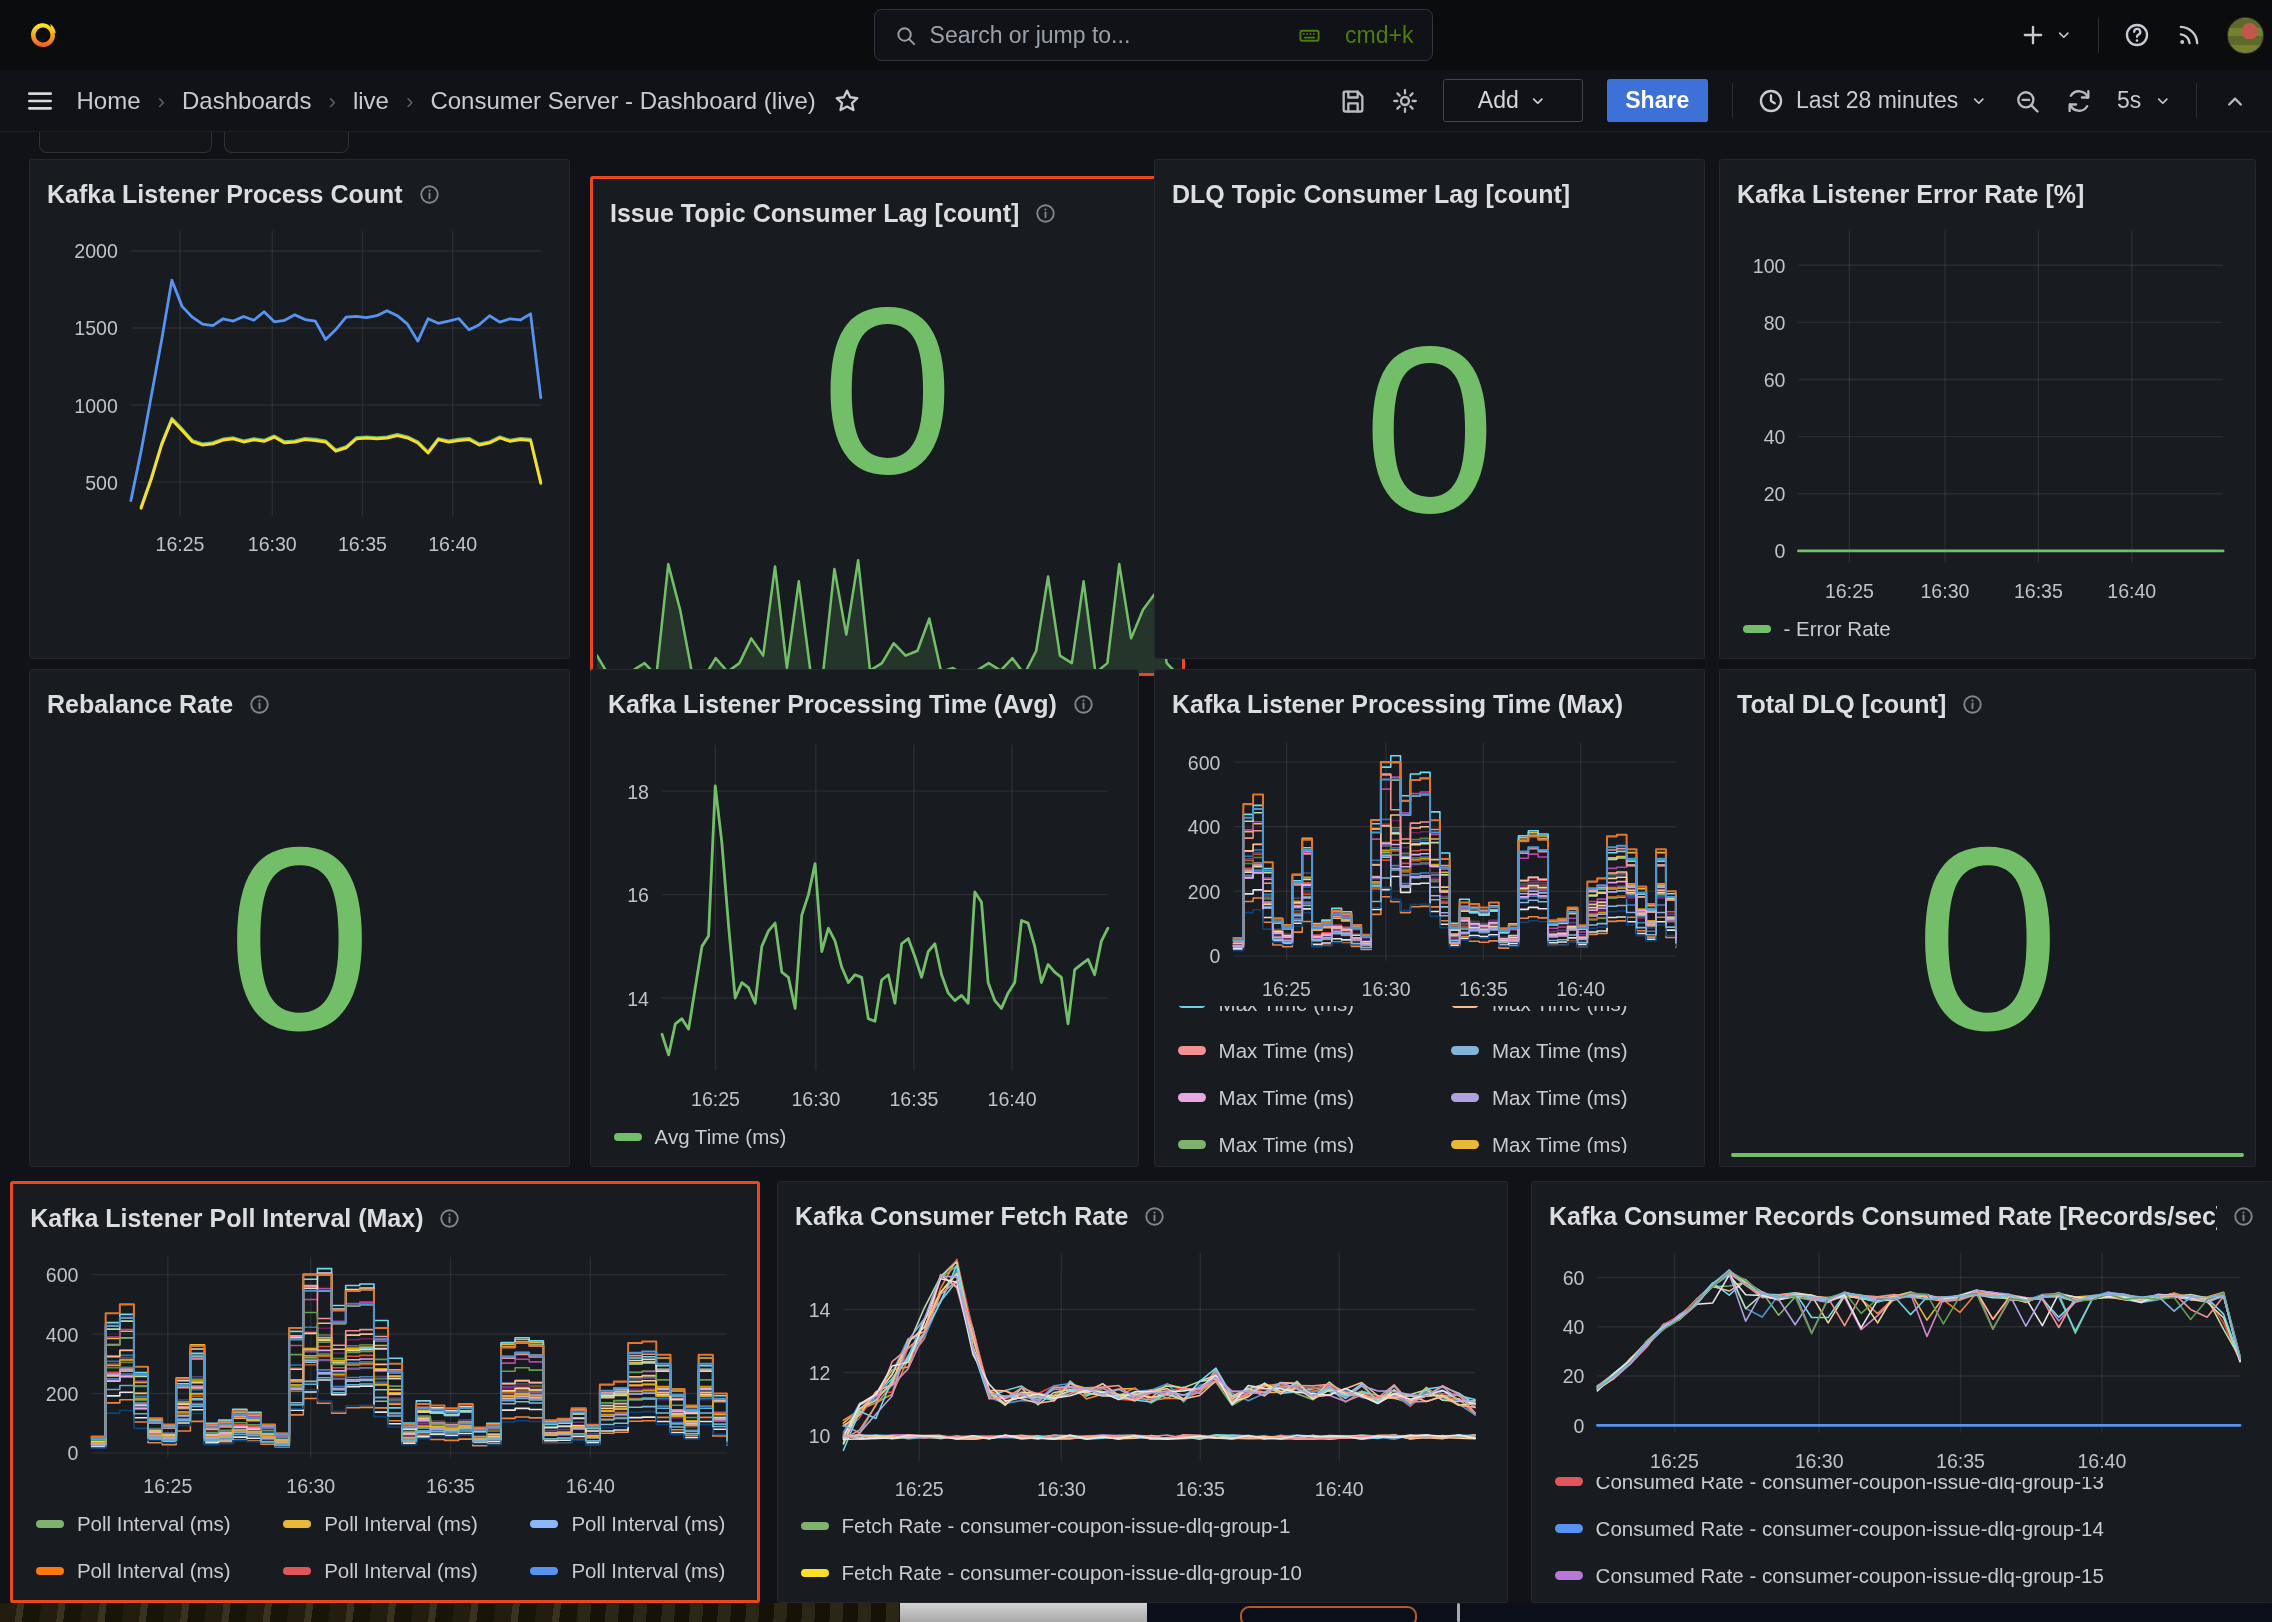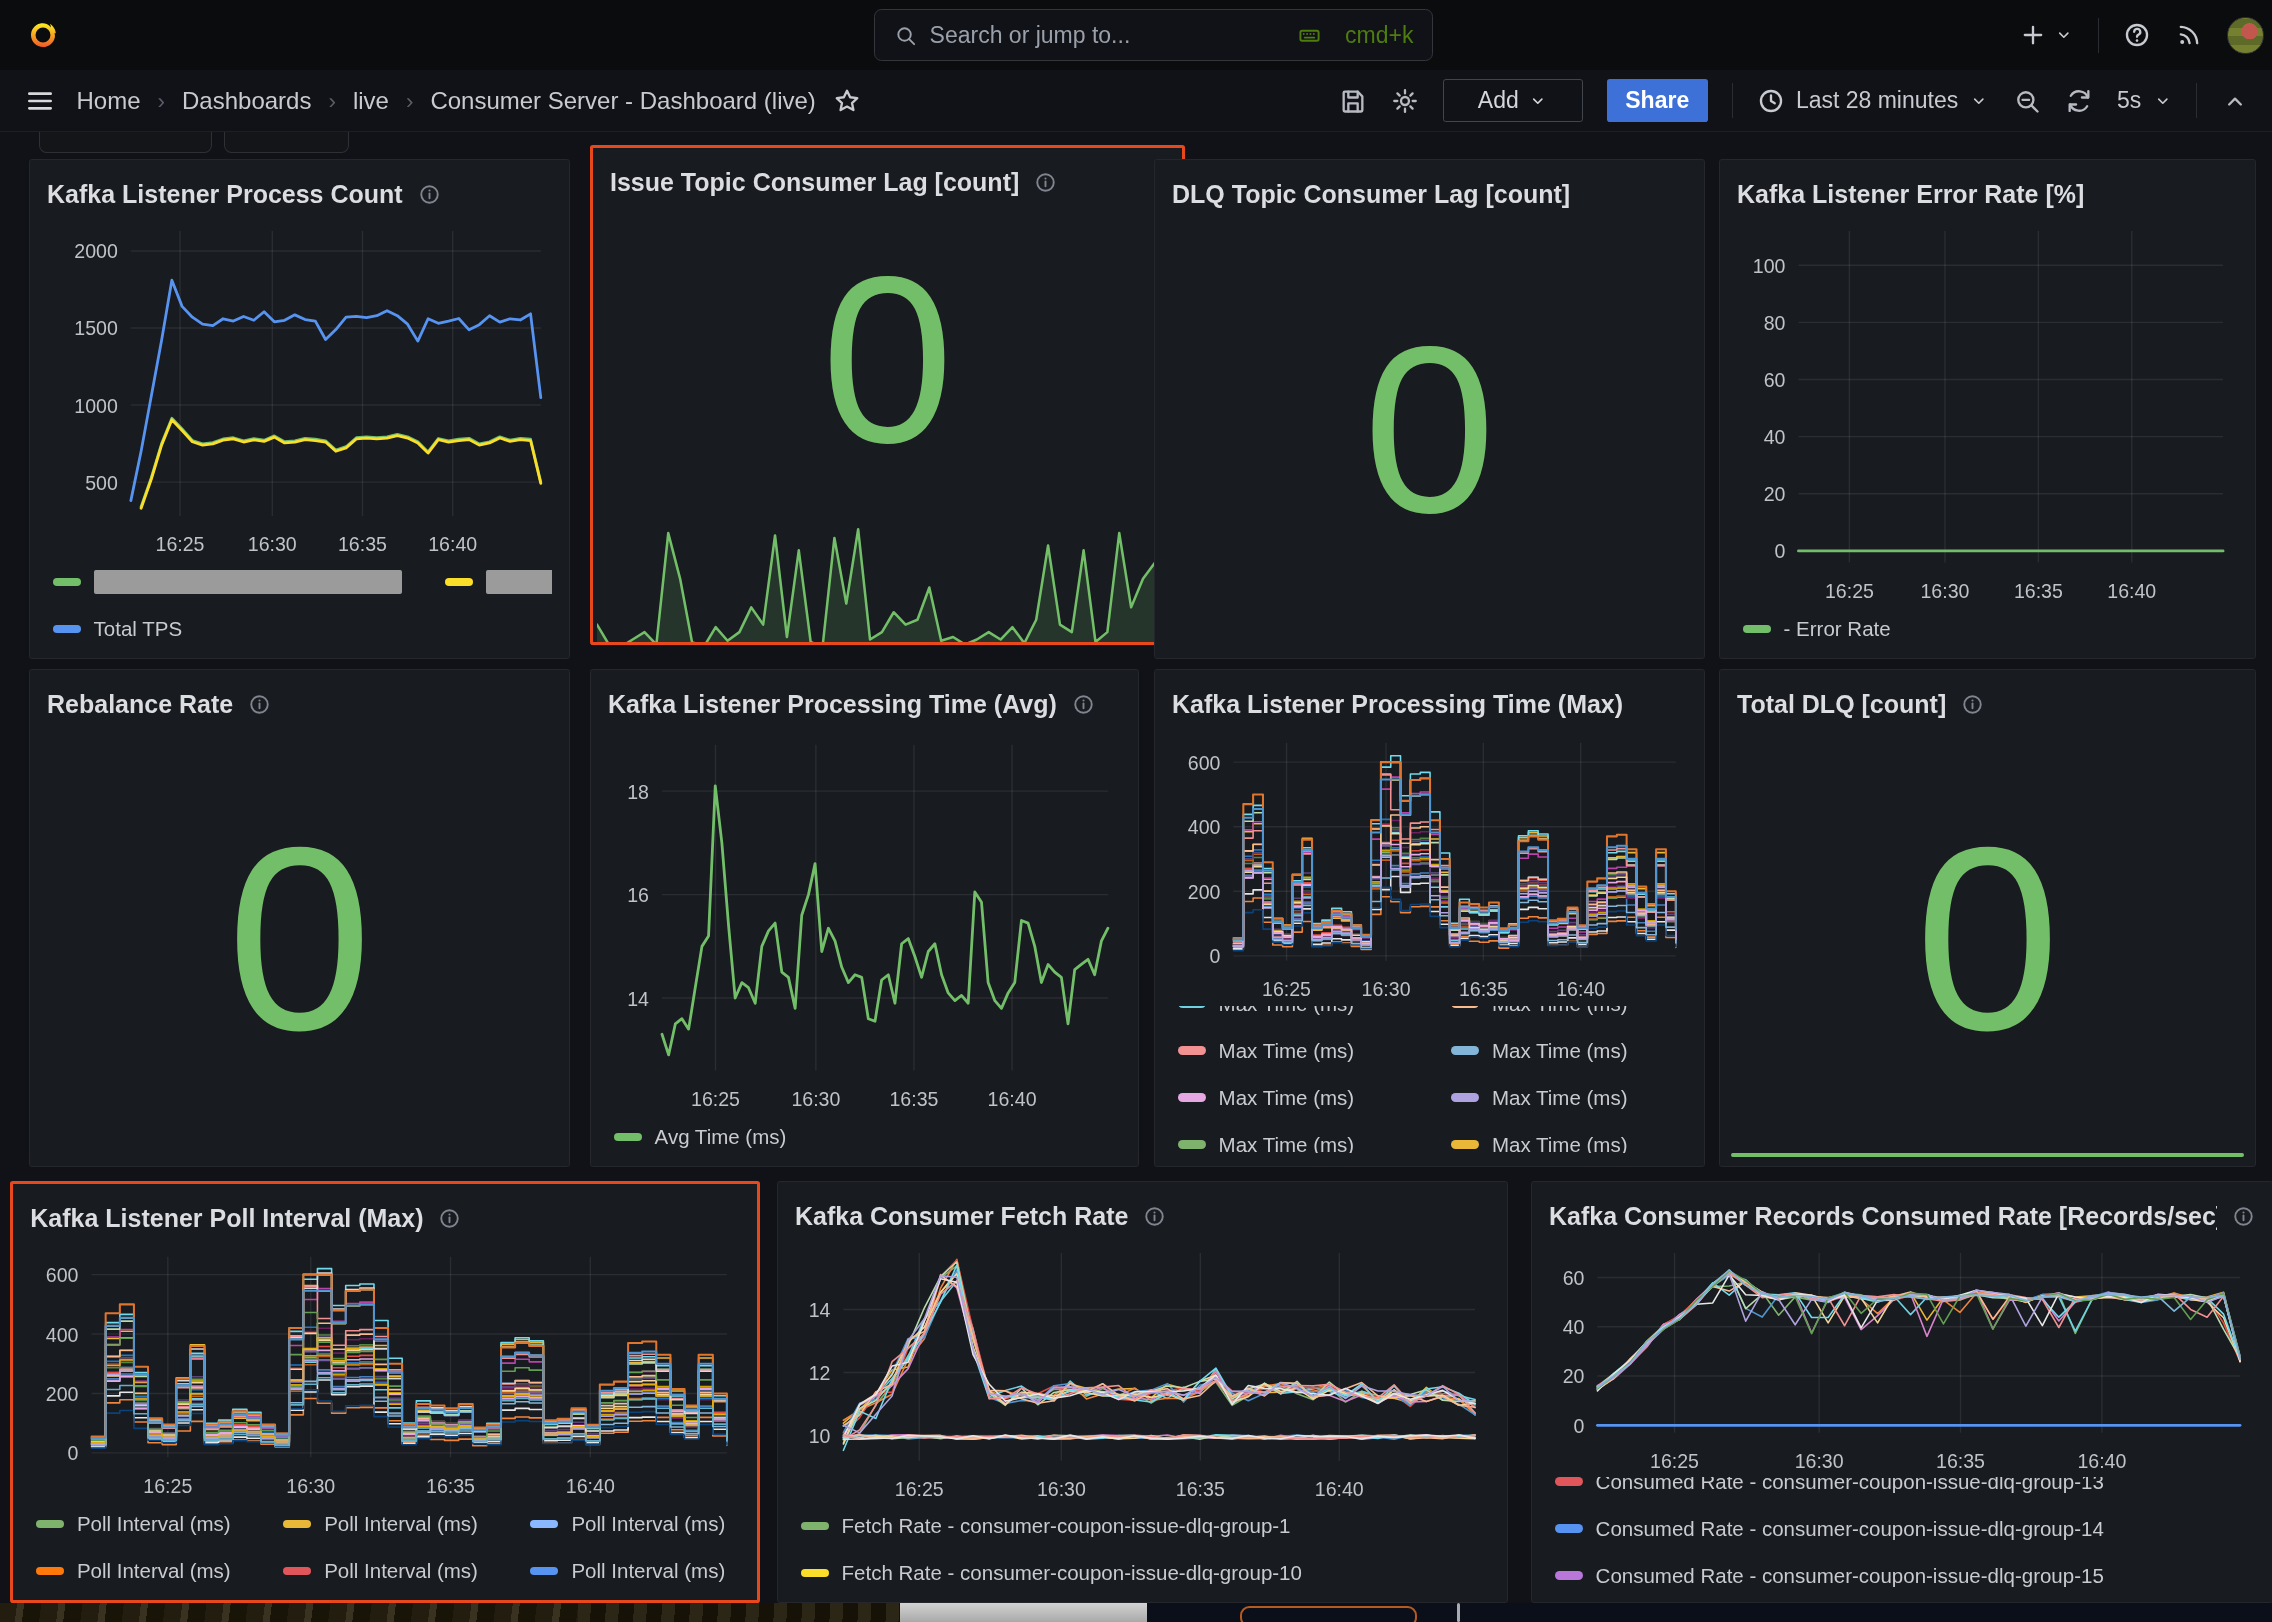--- a/index.html
+++ b/index.html
@@ -261,39 +261,23 @@
             <text x="241.79999999999998" y="360" text-anchor="middle" fill="#c0c3c9" font-size="21" font-family="Liberation Sans, sans-serif">16:30</text>
             <line x1="338.59999999999997" y1="16" x2="338.59999999999997" y2="322" stroke="rgba(204,204,220,0.10)" stroke-width="1.5"></line>
             <text x="338.59999999999997" y="360" text-anchor="middle" fill="#c0c3c9" font-size="21" font-family="Liberation Sans, sans-serif">16:35</text>
             <line x1="435.40000000000003" y1="16" x2="435.40000000000003" y2="322" stroke="rgba(204,204,220,0.10)" stroke-width="1.5"></line>
             <text x="435.40000000000003" y="360" text-anchor="middle" fill="#c0c3c9" font-size="21" font-family="Liberation Sans, sans-serif">16:40</text>
             <path d="M101.0 312.1L112.0 280.6L123.0 244.3L134.0 217.0L145.0 228.5L156.0 241.0L167.0 244.6L178.0 243.3L189.0 239.3L200.0 238.0L211.0 241.3L222.0 239.0L233.0 240.6L244.0 236.0L255.0 242.3L266.0 241.3L277.0 238.6L288.0 239.6L299.0 241.3L310.0 251.2L321.0 247.6L332.0 238.0L343.0 237.0L354.0 238.0L365.0 237.0L376.0 234.3L387.0 237.0L398.0 242.3L409.0 253.2L420.0 238.8L431.0 241.3L442.0 239.6L453.0 238.6L464.0 244.6L475.0 242.3L486.0 237.0L497.0 240.6L508.0 238.6L519.0 239.6L530.0 285.6" fill="none" stroke="#73BF69" stroke-width="3" stroke-linejoin="round" stroke-linecap="round"></path>
             <path d="M101.0 313.7L112.0 282.3L123.0 245.9L134.0 218.6L145.0 230.2L156.0 242.3L167.0 245.9L178.0 244.6L189.0 240.6L200.0 239.3L211.0 242.6L222.0 240.3L233.0 241.9L244.0 237.3L255.0 243.6L266.0 242.6L277.0 240.0L288.0 241.0L299.0 242.6L310.0 252.5L321.0 248.9L332.0 239.3L343.0 238.3L354.0 239.3L365.0 238.3L376.0 235.7L387.0 238.3L398.0 243.6L409.0 254.5L420.0 240.1L431.0 242.6L442.0 241.0L453.0 240.0L464.0 245.9L475.0 243.6L486.0 238.3L497.0 241.9L508.0 240.0L519.0 241.0L530.0 286.9" fill="none" stroke="#FADE2A" stroke-width="3" stroke-linejoin="round" stroke-linecap="round"></path>
             <path d="M90.0 305.5L101.0 252.5L112.0 193.0L123.0 133.4L134.0 68.9L145.0 97.0L156.0 108.6L167.0 116.1L178.0 117.7L189.0 110.3L200.0 112.8L211.0 107.8L222.0 111.9L233.0 102.8L244.0 113.6L255.0 111.9L266.0 106.1L277.0 111.1L288.0 112.8L299.0 132.6L310.0 121.9L321.0 108.6L332.0 107.8L343.0 109.0L354.0 107.0L365.0 101.7L376.0 107.0L387.0 116.1L398.0 134.3L409.0 110.3L420.0 115.2L431.0 112.8L442.0 110.0L453.0 122.2L464.0 116.6L475.0 107.0L486.0 113.9L497.0 110.3L508.0 111.6L519.0 105.0L530.0 195.0" fill="none" stroke="#5794F2" stroke-width="3" stroke-linejoin="round" stroke-linecap="round"></path>
           </svg>
         </div>
-      <div class="legend">
-          <div class="lg-inner cols-2">
-            <span class="li">
-              <i style="background: rgb(115, 191, 105);"></i>
-              <em class="redact"></em>
-            </span>
-            <span class="li">
-              <i style="background: rgb(250, 222, 42);"></i>
-              <em class="redact"></em>
-            </span>
-            <span class="li">
-              <i style="background: rgb(87, 148, 242);"></i>
-              <em>Total TPS</em>
-            </span>
-          </div>
-        </div>
-    </section>
-
-    <section class="panel hl" style="left:590px;top:13px;width:595px;height:500px">
+    </section>
+
+    <section class="panel hl" style="left:590px;top:44px;width:595px;height:500px">
       <div class="p-head">
         <h2 class="p-title">Issue Topic Consumer Lag [count]</h2>
         <span class="ic ic-sm info">
             <svg viewBox="0 0 24 24" fill="none" stroke="currentColor" stroke-width="2" stroke-linecap="round" stroke-linejoin="round">
               <circle cx="12" cy="12" r="8.6"></circle>
               <path d="M12 11v5"></path>
               <circle cx="12" cy="7.8" r="1.1" fill="currentColor" stroke="none"></circle>
             </svg>
           </span>
       </div>

